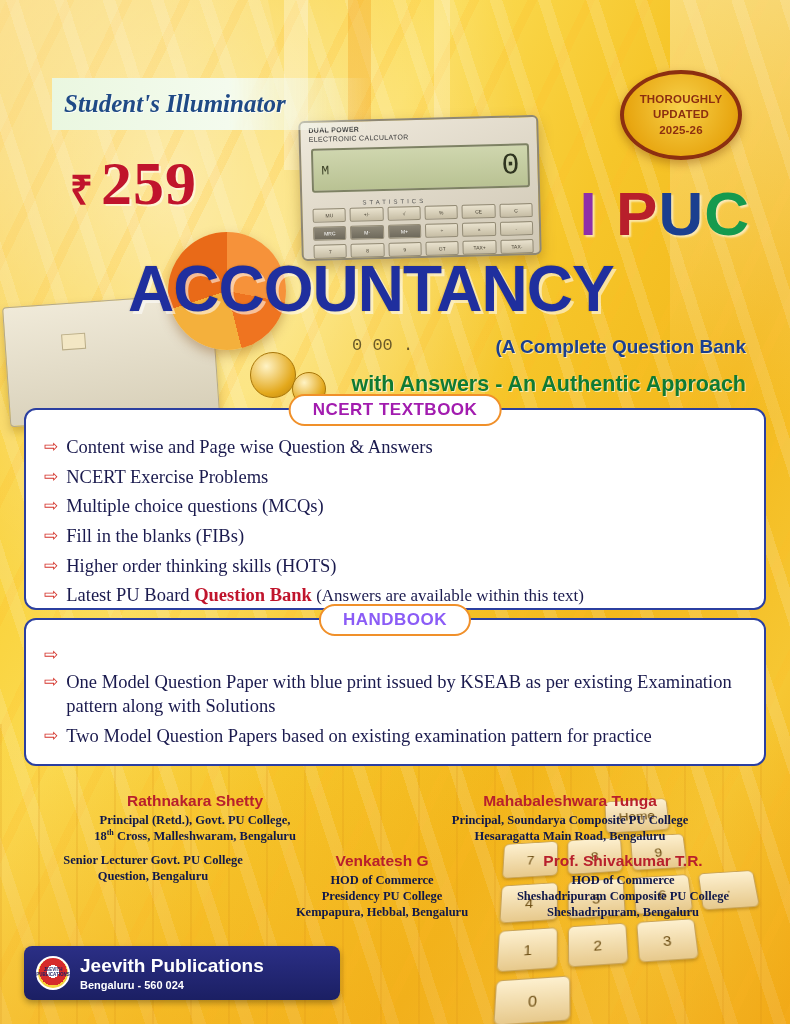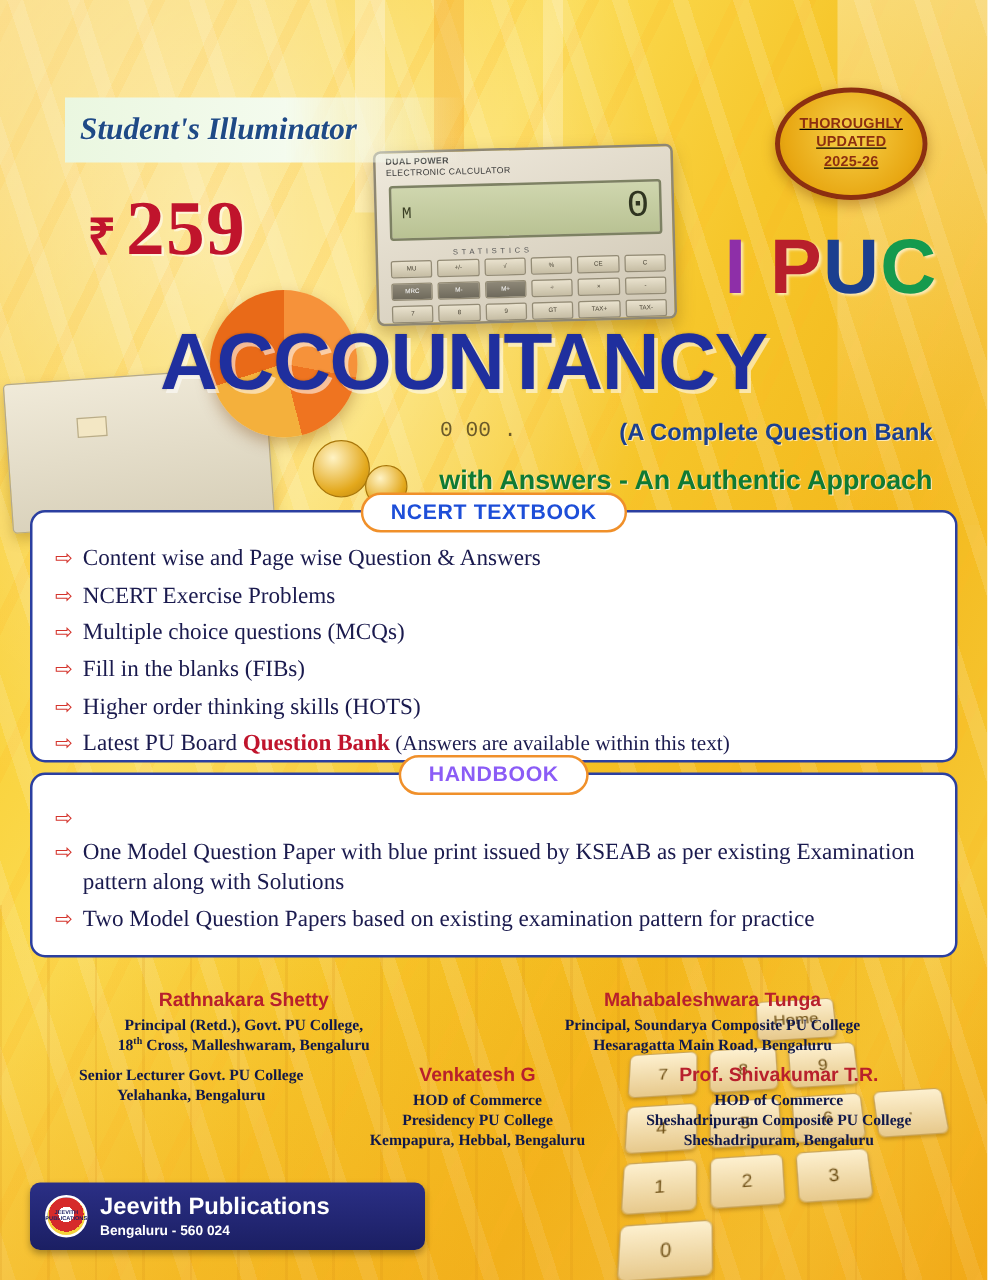--- a/index.html
+++ b/index.html
@@ -114,21 +114,20 @@
   .price .rs { font-size:40px; color:#c0142c; font-weight:bold; font-family:"Liberation Serif", serif; }
   .price .num { font-size:62px; color:#c0142c; font-weight:bold; letter-spacing:1px;
     text-shadow: 2px 2px 0 rgba(255,255,255,.55); font-family:"Liberation Serif", serif;}
 
   .badge {
     position:absolute; right:48px; top:70px; width:122px; height:90px; border-radius:50%;
     background: radial-gradient(circle at 50% 40%, #f7d14a, #e8a712 70%, #c98a07);
     border:4px solid #8c2f10;
     display:flex; flex-direction:column; align-items:center; justify-content:center;
     box-shadow: 0 4px 10px rgba(120,60,0,.4);
-    text-decoration: underline;
   }
   .badge div { font-family:"Liberation Sans", sans-serif; font-weight:bold; color:#8c2f10; font-size:11.5px; line-height:1.35; letter-spacing:.2px;}
 
   .ipuc {
     position:absolute; right:40px; top:178px;
     font-family:"Liberation Sans", sans-serif; font-weight:bold; font-size:62px; letter-spacing:1px;
   }
   .ipuc .i { color:#8e2fa8; }
   .ipuc .p { color:#b81f2b; }
   .ipuc .u { color:#1b3f8f; }
@@ -155,21 +154,21 @@
   .panel {
     position:absolute; left:24px; width:742px;
     background:#ffffff; border:2px solid #2b3fa0; border-radius:12px;
   }
   .panel.ncert { top:408px; height:202px; }
   .panel.handbook { top:618px; height:148px; }
   .panel-title {
     position:absolute; top:-16px; left:50%; transform:translateX(-50%);
     background:#ffffff; border:2px solid #f0902a; border-radius:16px;
     padding:4px 22px; font-family:"Liberation Sans", sans-serif; font-weight:bold;
-    font-size:17px; color:#1d4ed8; letter-spacing:.5px; white-space:nowrap;
+    font-size:17px; color:#a21caf; letter-spacing:.5px; white-space:nowrap;
   }
   .panel.handbook .panel-title { color:#8b5cf6; }
   .bullets { padding:26px 18px 8px 18px; }
   .bullets.hb { padding-top:24px; }
   .bullet { display:flex; align-items:flex-start; gap:8px; margin-bottom:6px; }
   .bullet .arw { color:#d4342c; font-size:17px; line-height:1.25; }
   .bullet .txt { font-size:18.5px; color:#1a1a4e; font-family:"Liberation Serif", serif; line-height:1.28; }
   .bullet .txt .hl { color:#c0142c; font-weight:bold; }
   .bullet .txt .sm { font-size:17px; }
 
@@ -346,21 +345,21 @@
         <div class="ln">Principal (Retd.), Govt. PU College,</div>
         <div class="ln">18<sup>th</sup> Cross, Malleshwaram, Bengaluru</div>
       </div>
       <div class="auth" style="left:400px; top:12px; width:340px;">
         <div class="nm">Mahabaleshwara Tunga</div>
         <div class="ln">Principal, Soundarya Composite PU College</div>
         <div class="ln">Hesaragatta Main Road, Bengaluru</div>
       </div>
       <div class="auth" style="left:28px; top:72px; width:250px;">
         <div class="ln">Senior Lecturer Govt. PU College</div>
-        <div class="ln">Yelahanka, Bengaluru</div>
+        <div class="ln">Question, Bengaluru</div>
       </div>
       <div class="auth" style="left:262px; top:72px; width:240px;">
         <div class="nm">Venkatesh G</div>
         <div class="ln">HOD of Commerce</div>
         <div class="ln">Presidency PU College</div>
         <div class="ln">Kempapura, Hebbal, Bengaluru</div>
       </div>
       <div class="auth" style="left:478px; top:72px; width:290px;">
         <div class="nm">Prof. Shivakumar T.R.</div>
         <div class="ln">HOD of Commerce</div>

